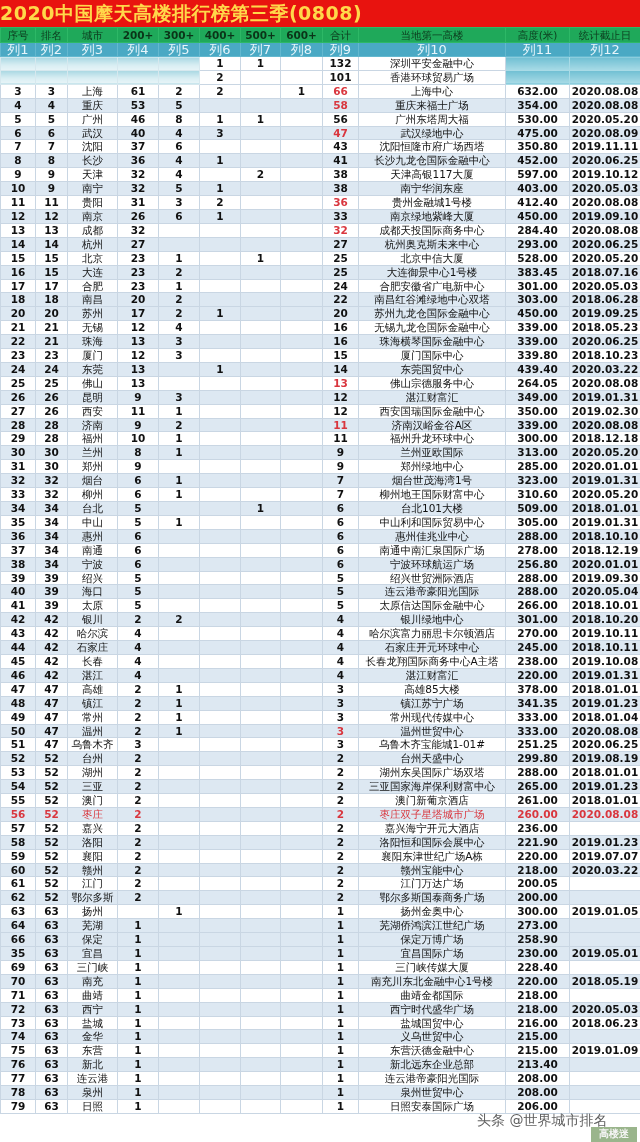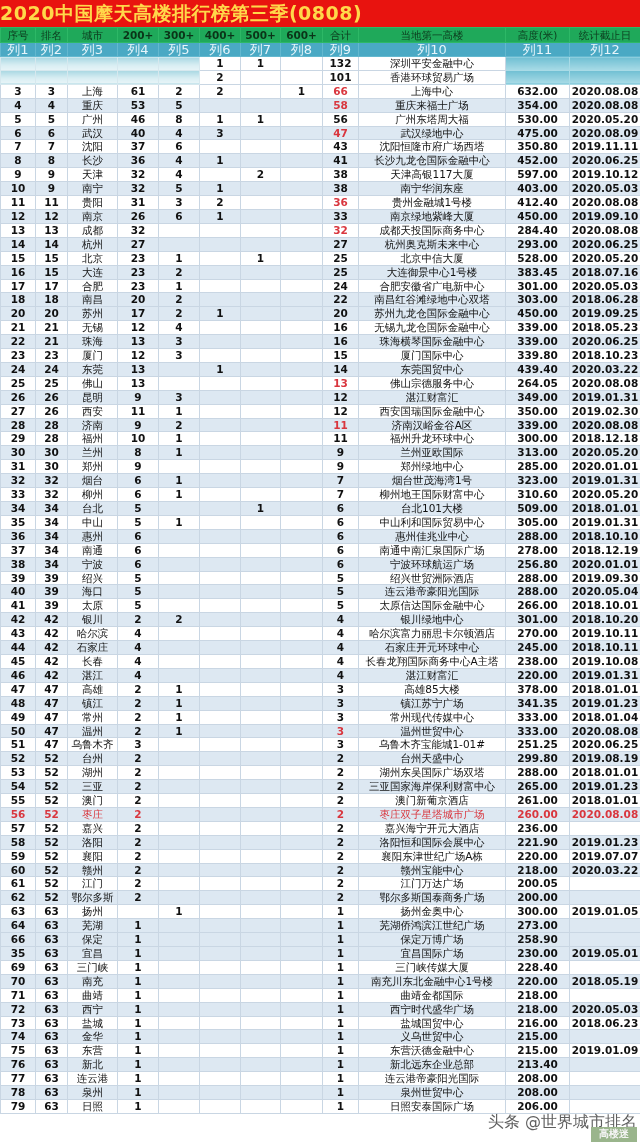--- a/index.html
+++ b/index.html
@@ -23,22 +23,22 @@
                      border-color: #d6e8ee; }
   tr.wave td.wave-right { background: linear-gradient(180deg, #6fbfd3 0%, #a9dbe6 100%);
                           border-color: #a9dbe6; }
   tr.odd td { background: #ffffff; }
   tr.even td { background: #dde8f2; }
   td.num { font-weight: bold; }
   td.city { font-weight: normal; }
   td.left { text-align: left; padding-left: 3px; }
   td.red { color: #d9363e !important; }
   tr.hl td.hlc { color: #d9363e; }
-  .watermark { position: absolute; left: 477px; top: 1112px; font-size: 16px;
-               color: rgba(40,40,40,0.75); white-space: nowrap; margin-left: 11px; }
+  .watermark { position: absolute; left: 477px; top: 1112px; font-size: 14px;
+               color: rgba(40,40,40,0.75); white-space: nowrap; }
   .badge { position: absolute; right: 3px; top: 1127px; width: 46px; height: 30px;
            background: #9ab58c; color: #f4f4f4; font-size: 10px; text-align: center;
            line-height: 13px; font-weight: bold; }
 </style>
 </head>
 <body>
 
 <div class="title-bar">2020中国摩天高楼排行榜第三季(0808)</div>
 
 <table class="rank">

